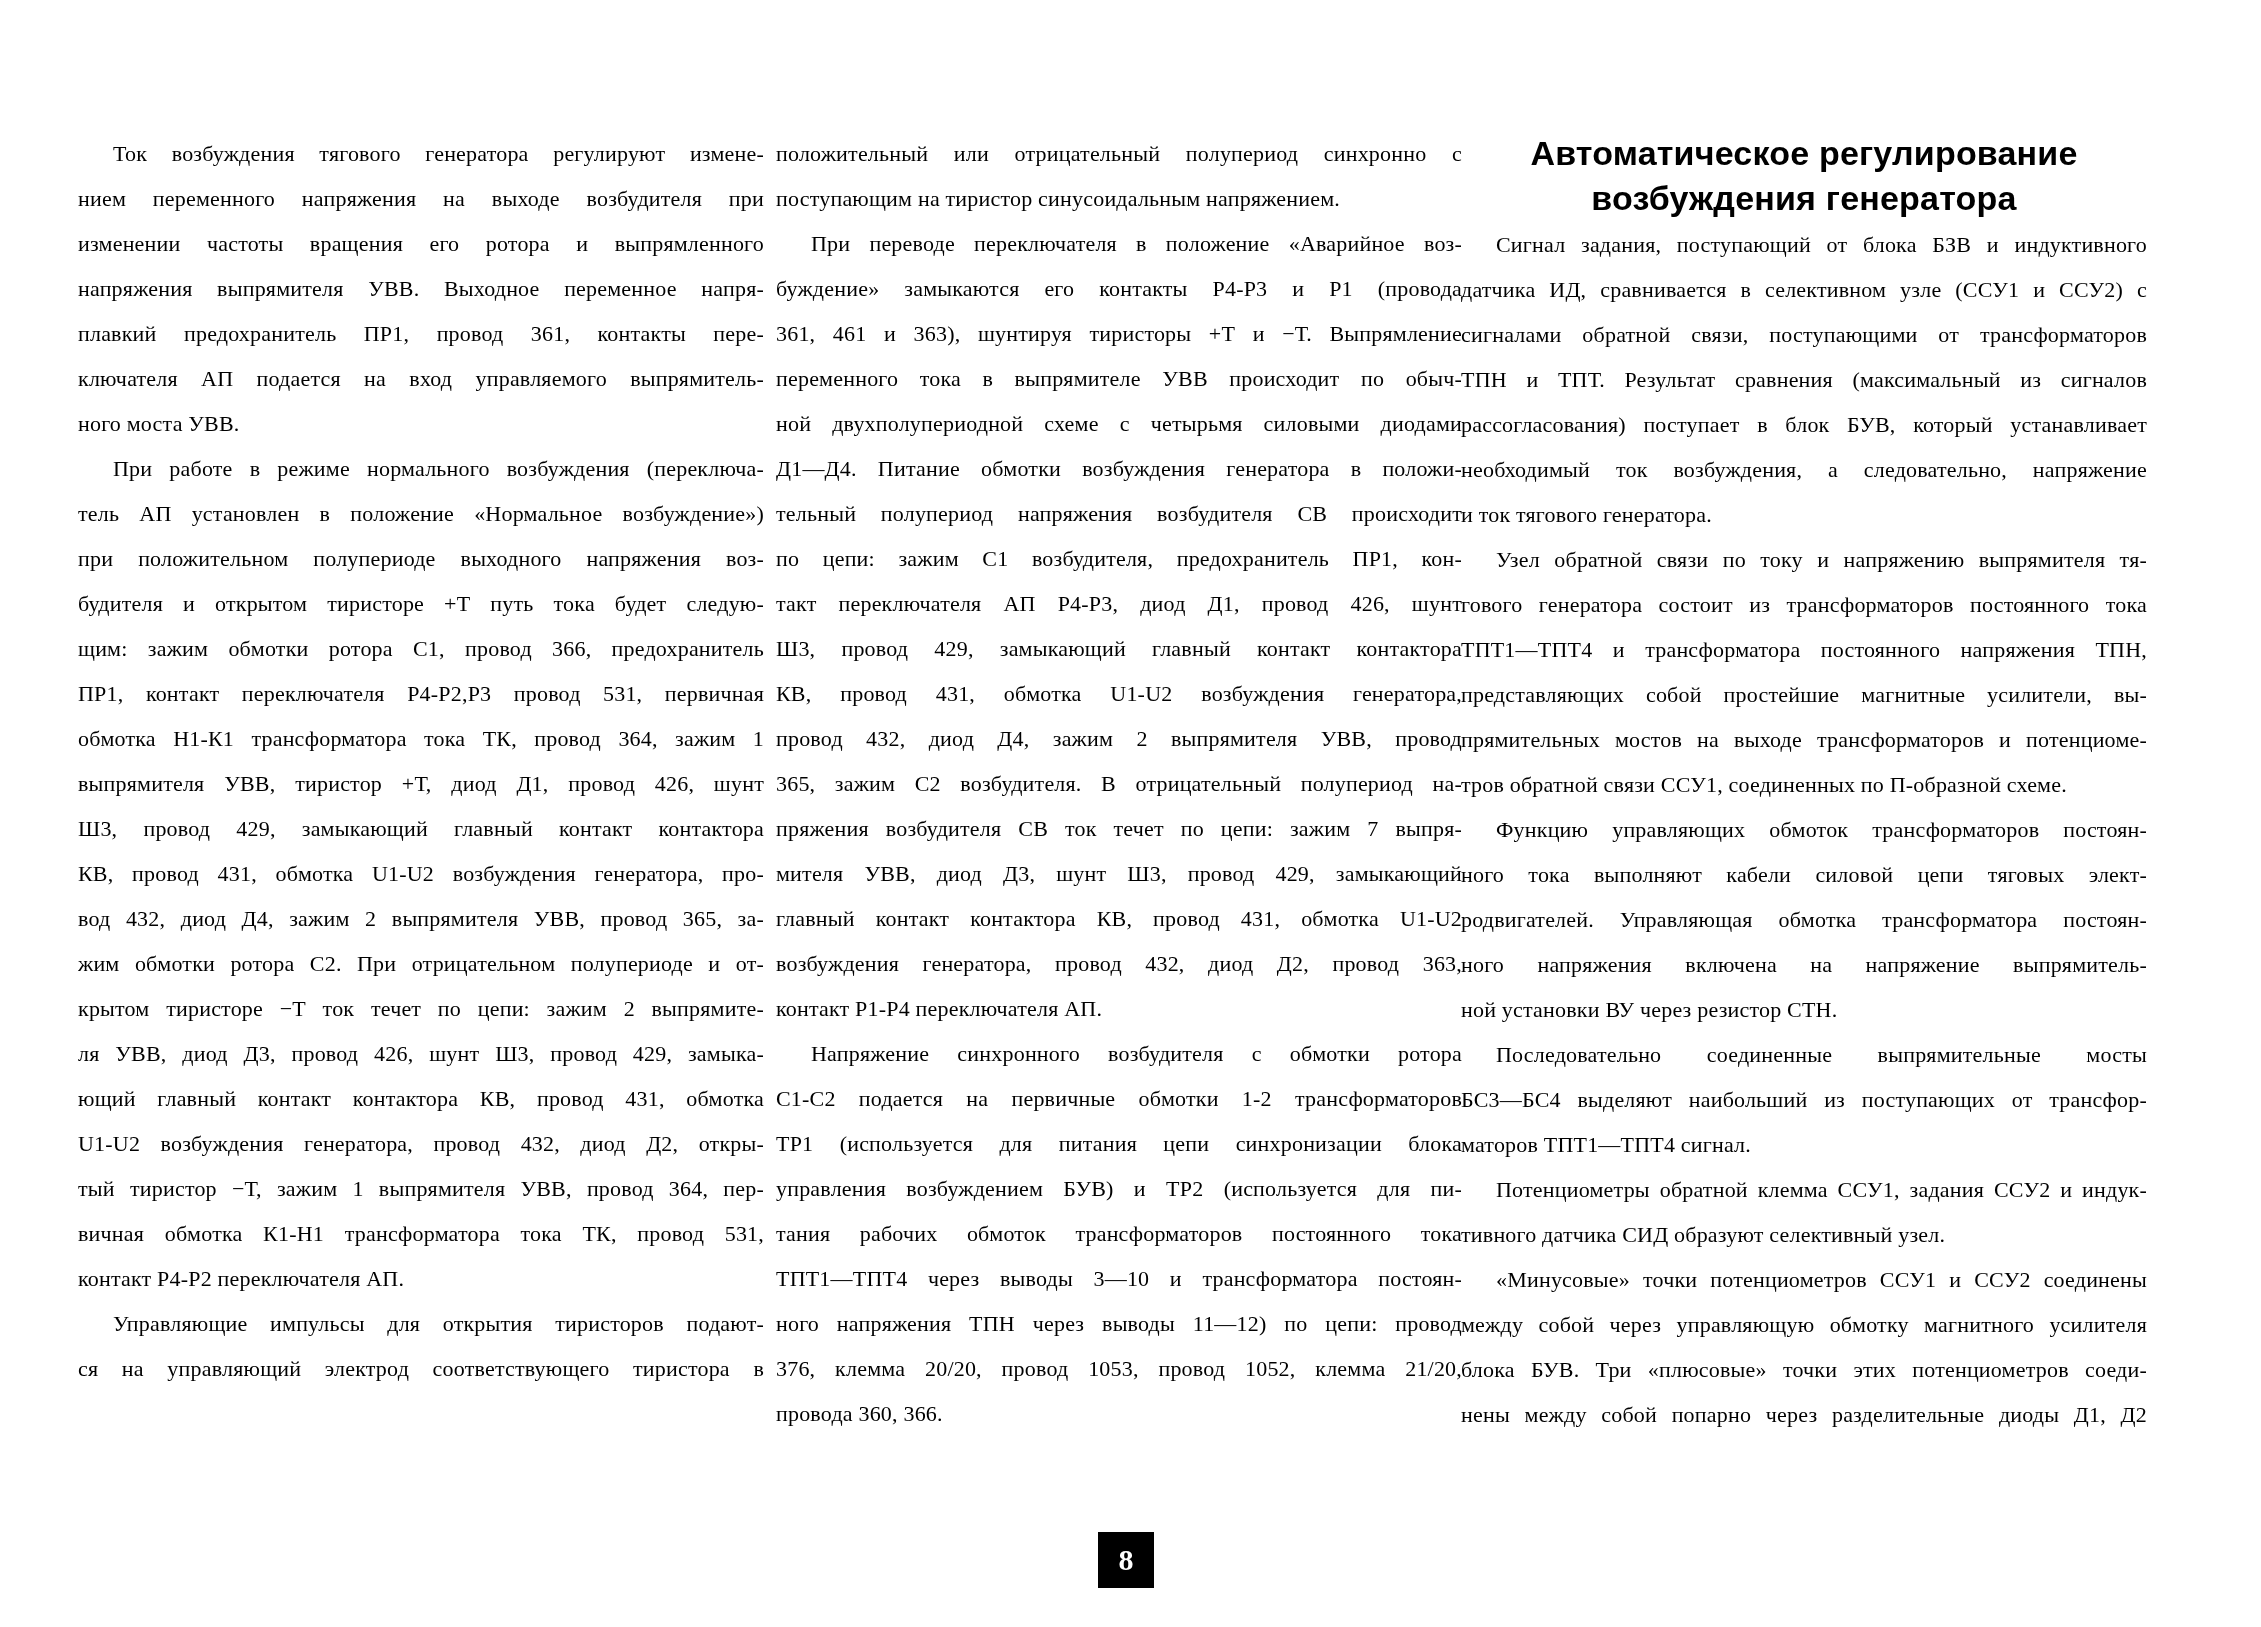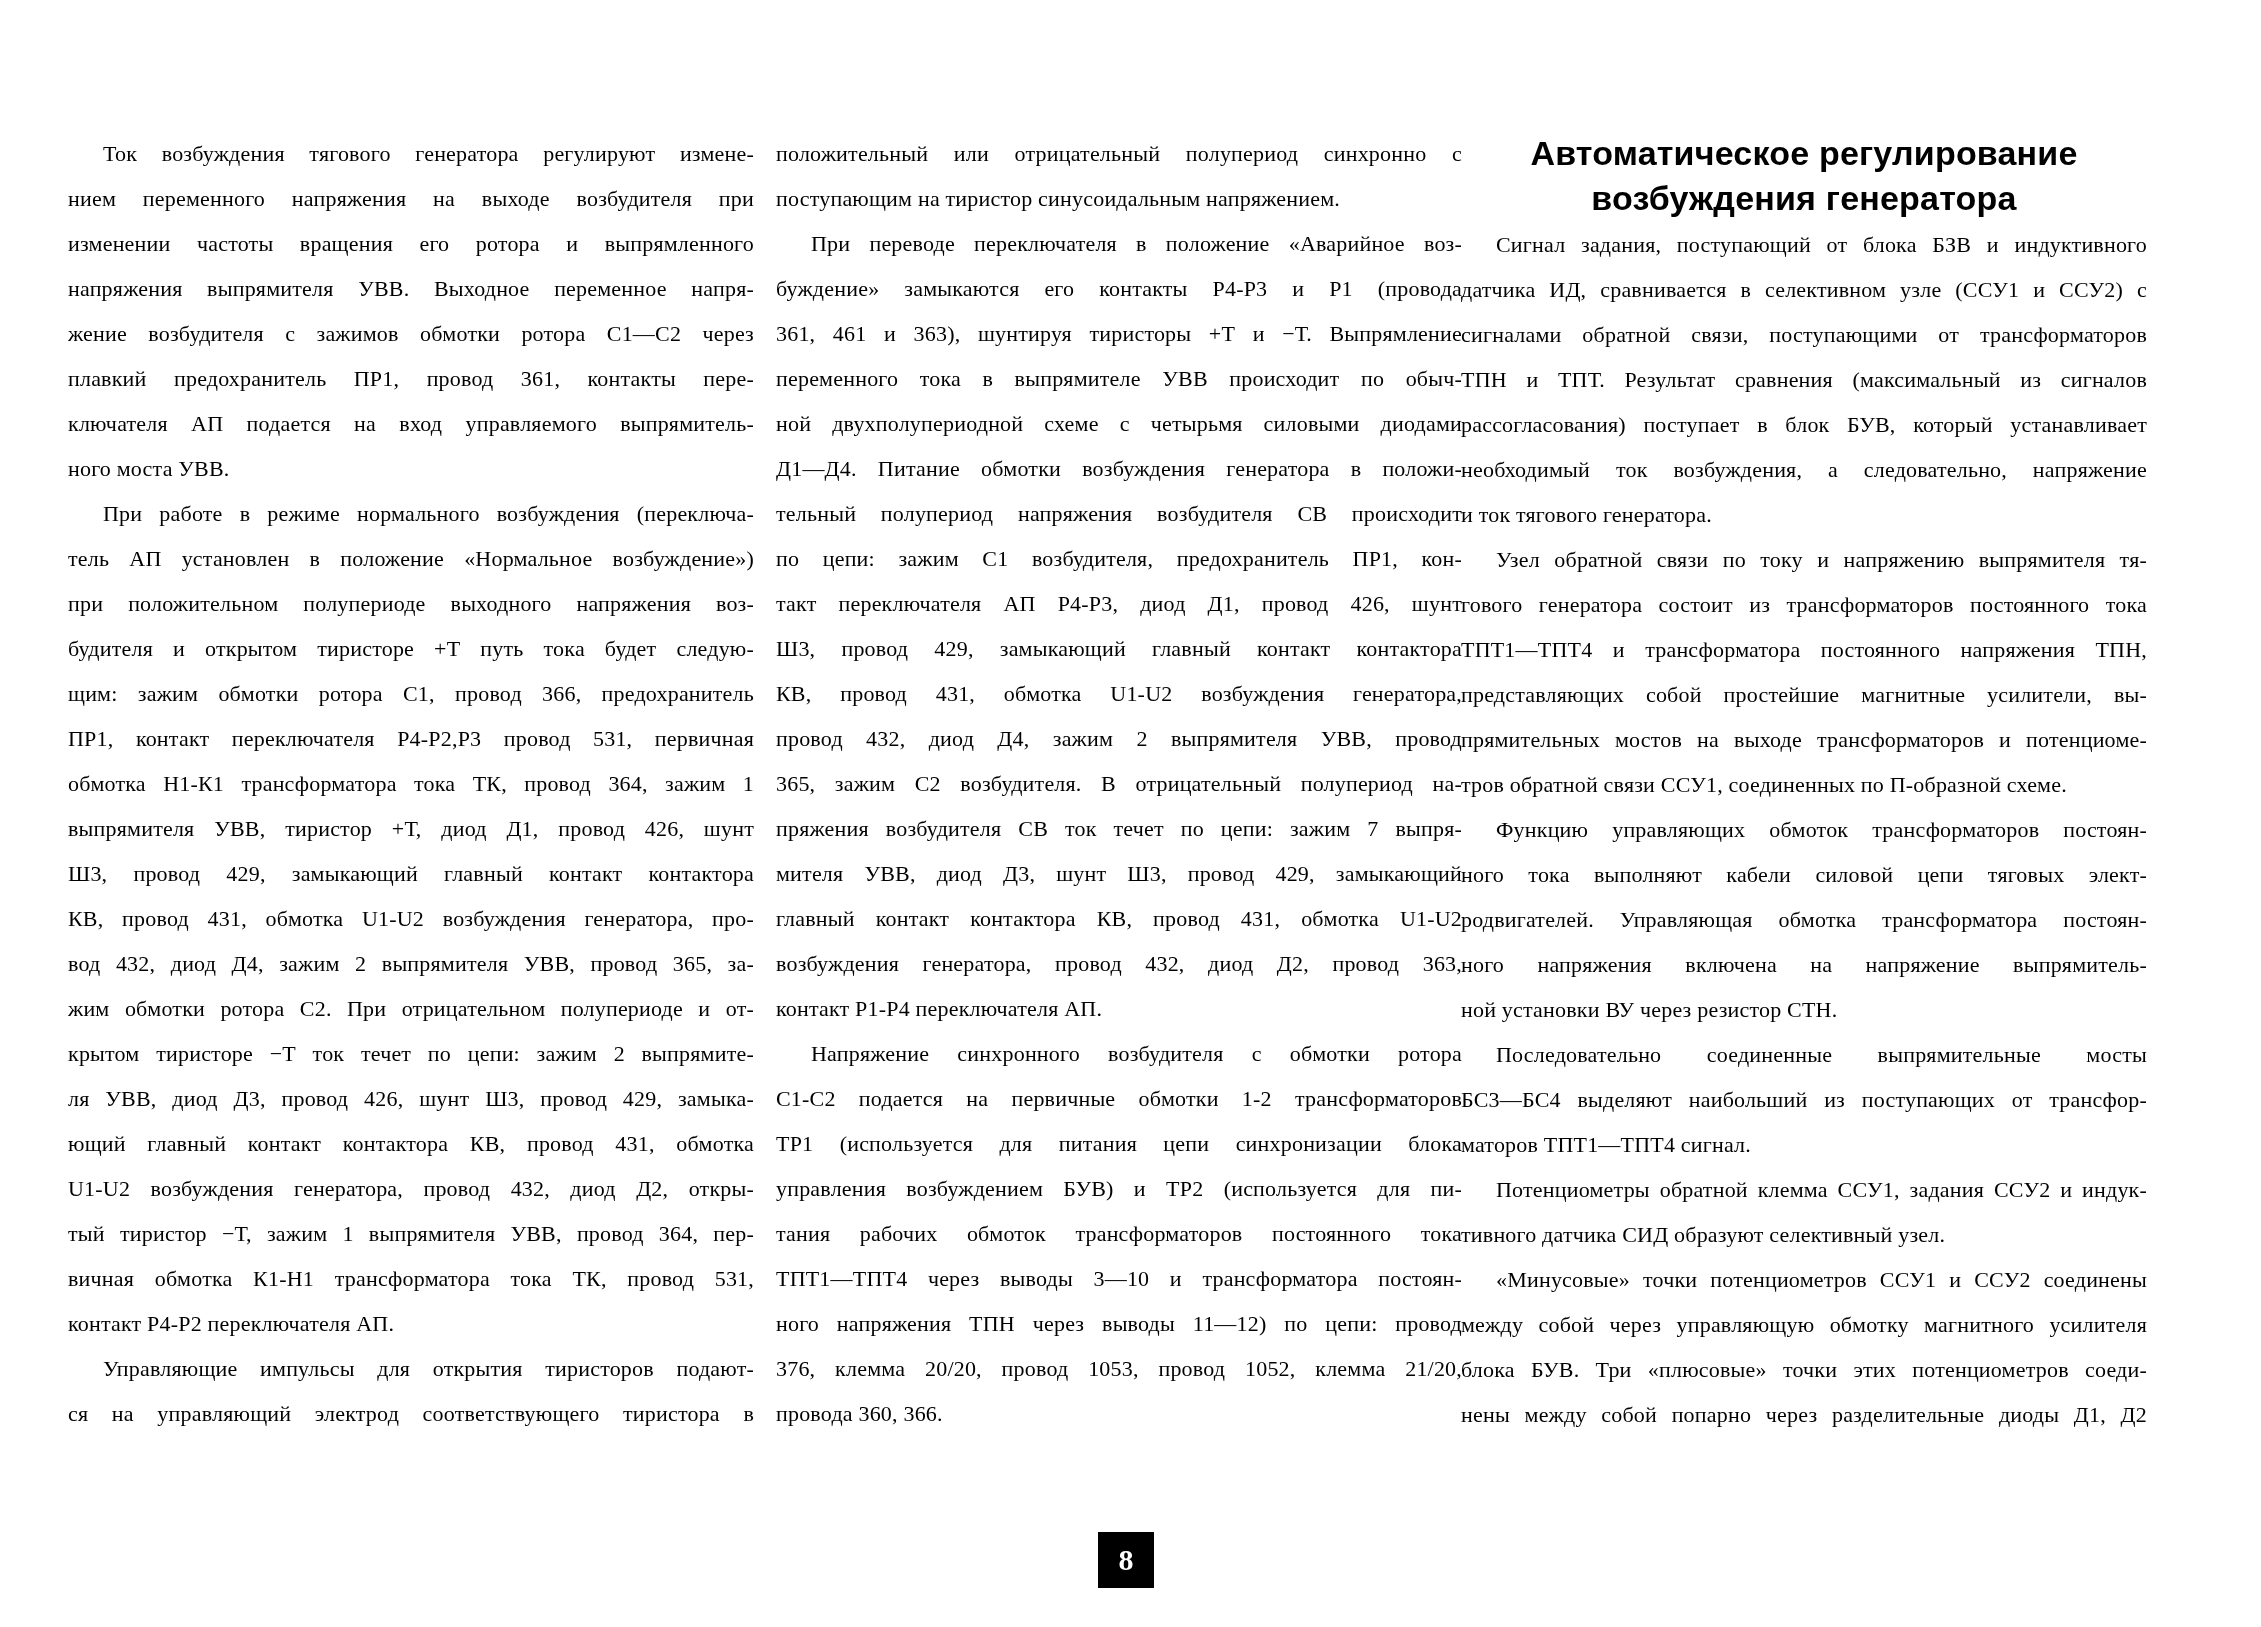--- a/index.html
+++ b/index.html
@@ -14,21 +14,21 @@
     background: #ffffff;
     color: #000000;
     font-family: "Liberation Serif", "DejaVu Serif", serif;
     overflow: hidden;
   }
   .col {
     position: absolute;
     top: 131px;
     width: 686px;
   }
-  .col1 { left: 68px; }
+  .col1 { left: 78px; }
   .col2 { left: 776px; }
   .col3 { left: 1461px; }
   .line {
     height: 45px;
     line-height: 45px;
     font-size: 22px;
     letter-spacing: 0.2px;
     text-align: justify;
     text-align-last: justify;
     text-justify: inter-word;
@@ -68,21 +68,20 @@
 </head>
 <body>
 
 <div class="page">
 
   <div class="col col1">
       <div class="line indent">Ток возбуждения тягового генератора регулируют измене-</div>
       <div class="line">нием переменного напряжения на выходе возбудителя при</div>
       <div class="line">изменении частоты вращения его ротора и выпрямленного</div>
       <div class="line">напряжения выпрямителя УВВ. Выходное переменное напря-</div>
-      <div class="line">жение возбудителя с зажимов обмотки ротора С1—С2 через</div>
       <div class="line">плавкий предохранитель ПР1, провод 361, контакты пере-</div>
       <div class="line">ключателя АП подается на вход управляемого выпрямитель-</div>
       <div class="line end">ного моста УВВ.</div>
       <div class="line indent">При работе в режиме нормального возбуждения (переключа-</div>
       <div class="line">тель АП установлен в положение «Нормальное возбуждение»)</div>
       <div class="line">при положительном полупериоде выходного напряжения воз-</div>
       <div class="line">будителя и открытом тиристоре +Т путь тока будет следую-</div>
       <div class="line">щим: зажим обмотки ротора С1, провод 366, предохранитель</div>
       <div class="line">ПР1, контакт переключателя Р4-Р2,Р3 провод 531, первичная</div>
       <div class="line">обмотка Н1-К1 трансформатора тока ТК, провод 364, зажим 1</div>

